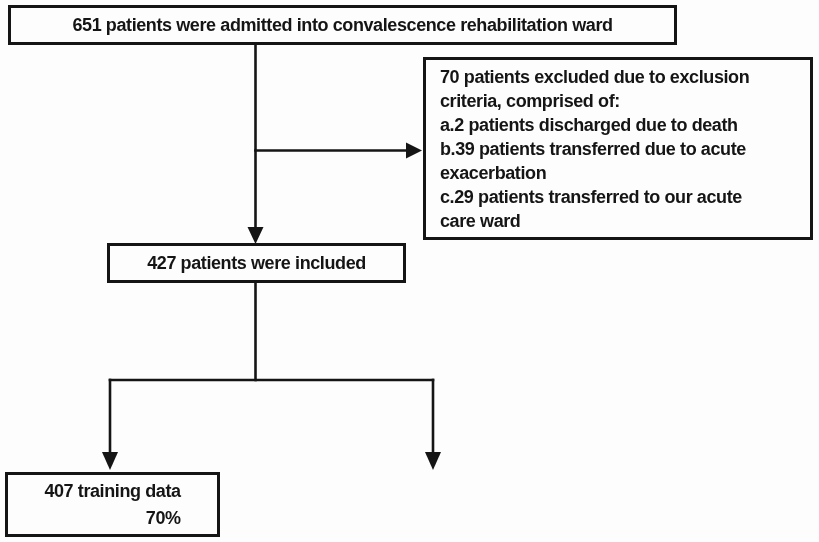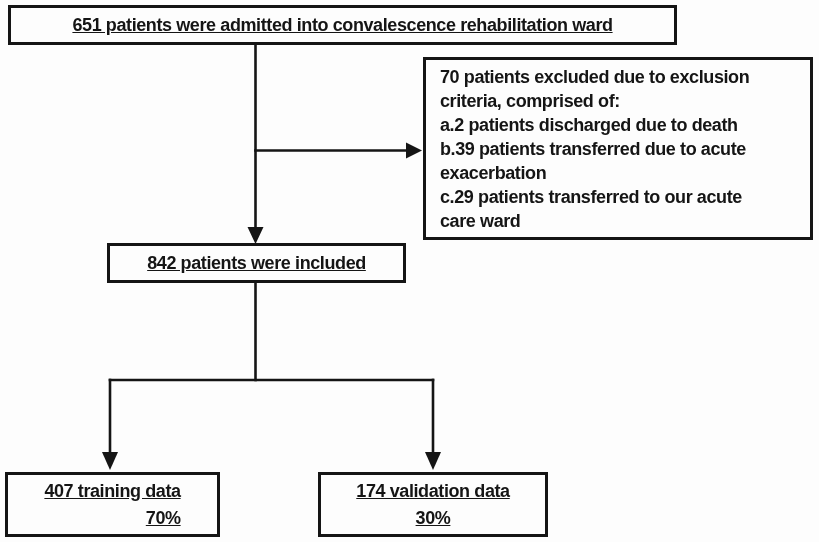--- a/index.html
+++ b/index.html
@@ -38,21 +38,20 @@
     color: #151515;
     font-weight: 700;
     font-size: 18px;
     letter-spacing: -0.4px;
   }
   .center {
     display: flex;
     align-items: center;
     justify-content: center;
     text-align: center;
-    text-decoration: underline;
   }
   .prelines {
     white-space: pre-line;
   }
   #box-admitted {
     left: 8px;
     top: 5px;
     width: 669px;
     height: 40px;
   }
@@ -117,26 +116,22 @@
     <span class="prelines">70 patients excluded due to exclusion
 criteria, comprised of:
 a.2 patients discharged due to death
 b.39 patients transferred due to acute
 exacerbation
 c.29 patients transferred to our acute
 care ward</span>
   </div>
 
   <div class="box center" id="box-included">
-    <span>842 patients were included</span>
+    <span>427 patients were included</span>
   </div>
 
   <div class="box center" id="box-training">
     <span class="prelines">407 training data
 70%</span>
   </div>
 
-  <div class="box center" id="box-validation">
-    <span class="prelines">174 validation data
-30%</span>
-  </div>
 
 </div>
 
 </body></html>

